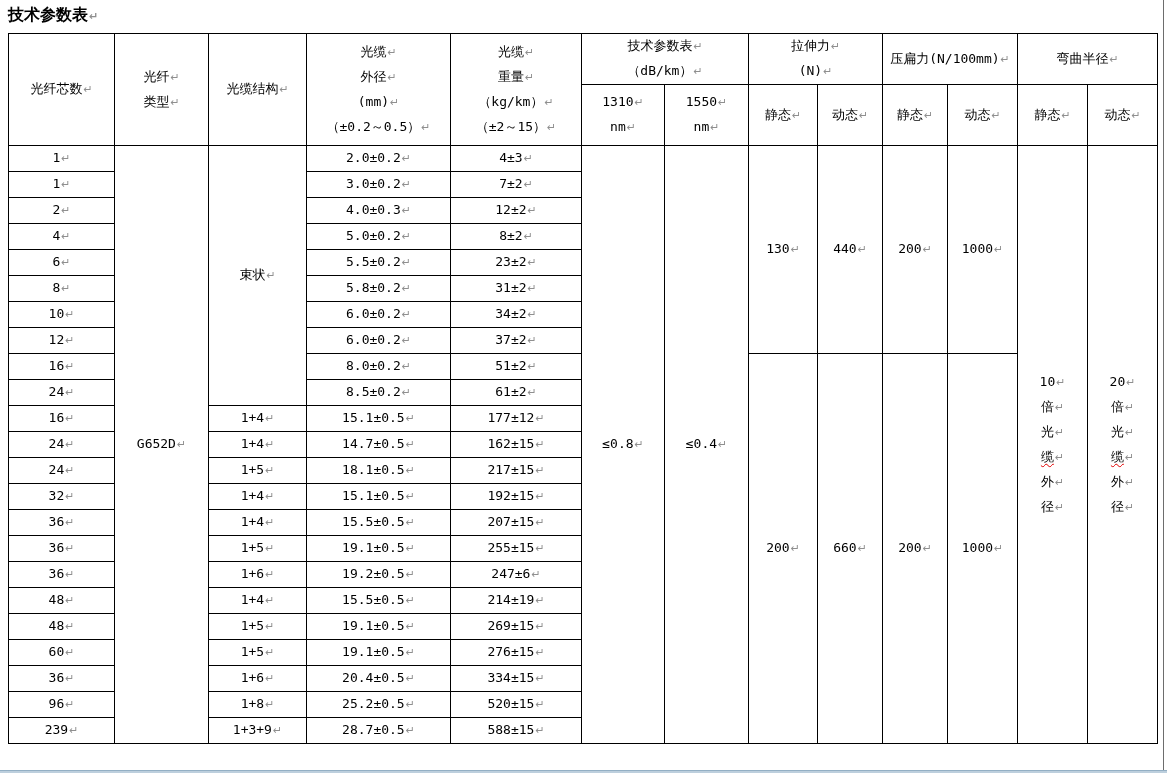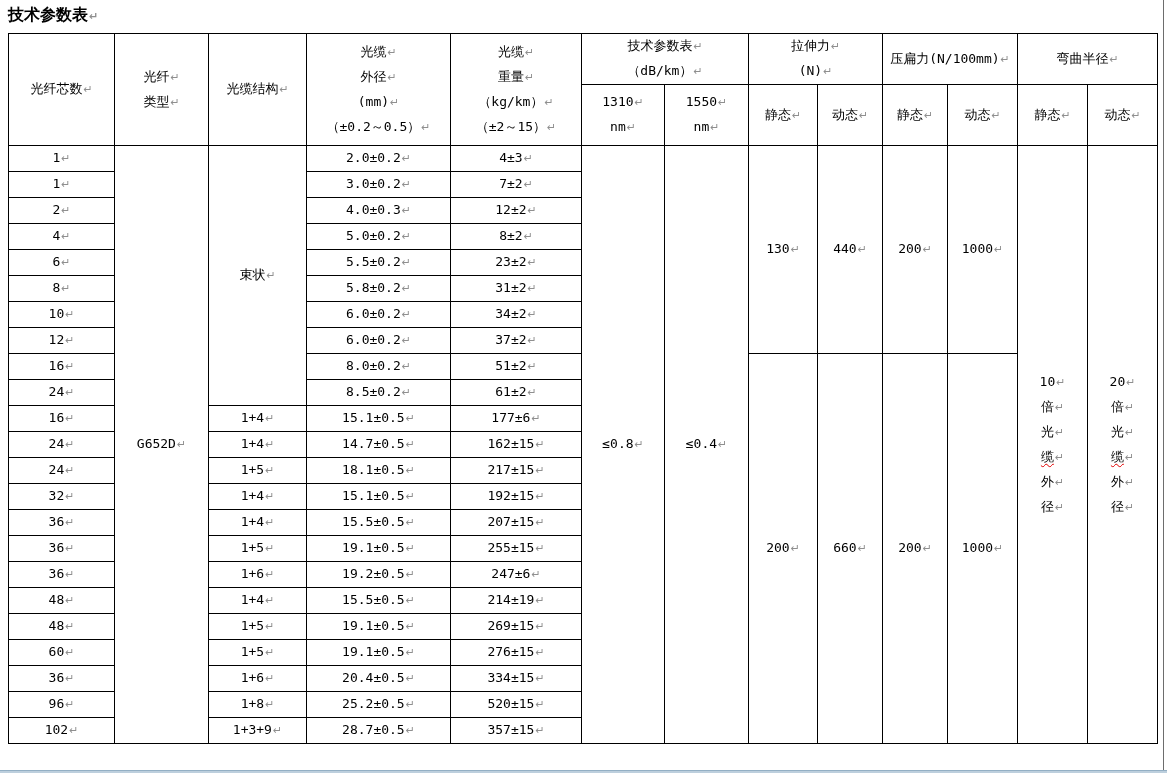--- a/index.html
+++ b/index.html
@@ -280,21 +280,21 @@
           <td>
             <div class="ln"><span>16</span><span class="pm">↵</span></div>
           </td>
           <td>
             <div class="ln"><span>1+4</span><span class="pm">↵</span></div>
           </td>
           <td>
             <div class="ln"><span>15.1±0.5</span><span class="pm">↵</span></div>
           </td>
           <td>
-            <div class="ln"><span>177±6</span><span class="pm">↵</span></div>
+            <div class="ln"><span>177±12</span><span class="pm">↵</span></div>
           </td>
         </tr>
         <tr class="dr">
           <td>
             <div class="ln"><span>24</span><span class="pm">↵</span></div>
           </td>
           <td>
             <div class="ln"><span>1+4</span><span class="pm">↵</span></div>
           </td>
           <td>
@@ -439,30 +439,30 @@
           </td>
           <td>
             <div class="ln"><span>25.2±0.5</span><span class="pm">↵</span></div>
           </td>
           <td>
             <div class="ln"><span>520±15</span><span class="pm">↵</span></div>
           </td>
         </tr>
         <tr class="dr">
           <td>
-            <div class="ln"><span>102</span><span class="pm">↵</span></div>
+            <div class="ln"><span>239</span><span class="pm">↵</span></div>
           </td>
           <td>
             <div class="ln"><span>1+3+9</span><span class="pm">↵</span></div>
           </td>
           <td>
             <div class="ln"><span>28.7±0.5</span><span class="pm">↵</span></div>
           </td>
           <td>
-            <div class="ln"><span>357±15</span><span class="pm">↵</span></div>
+            <div class="ln"><span>588±15</span><span class="pm">↵</span></div>
           </td>
         </tr>
       </tbody>
   </table>
 
   <div class="right-edge"></div>
   <div class="bottom-strip"></div>
 </div>
 
 </body></html>

